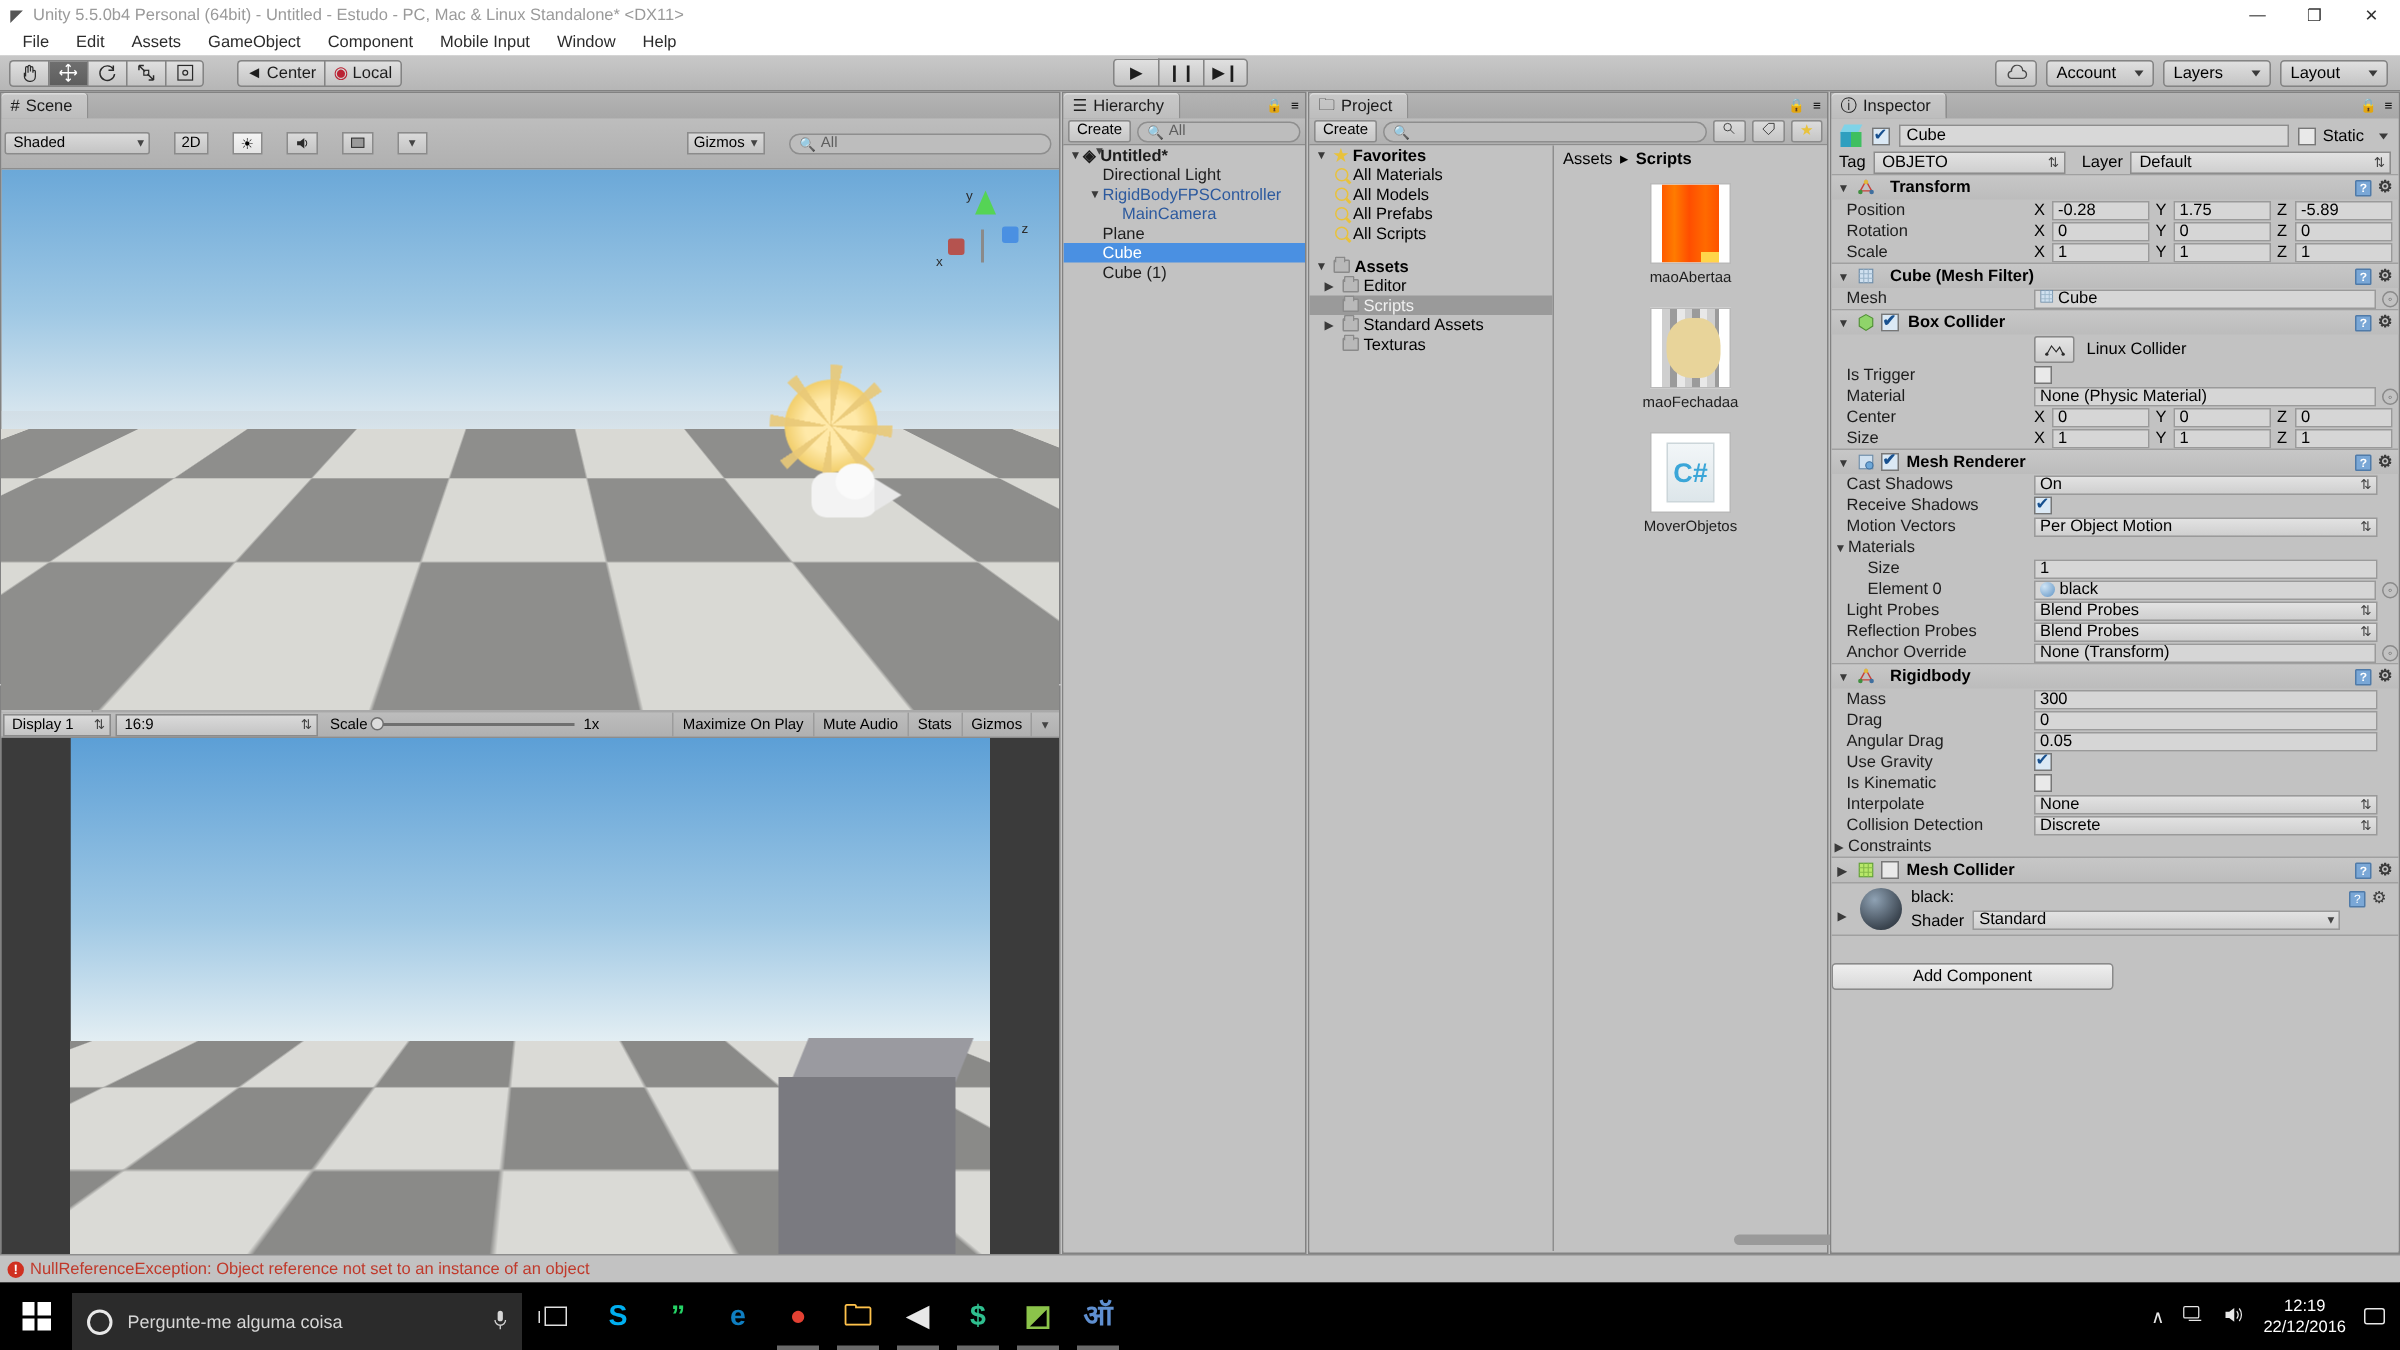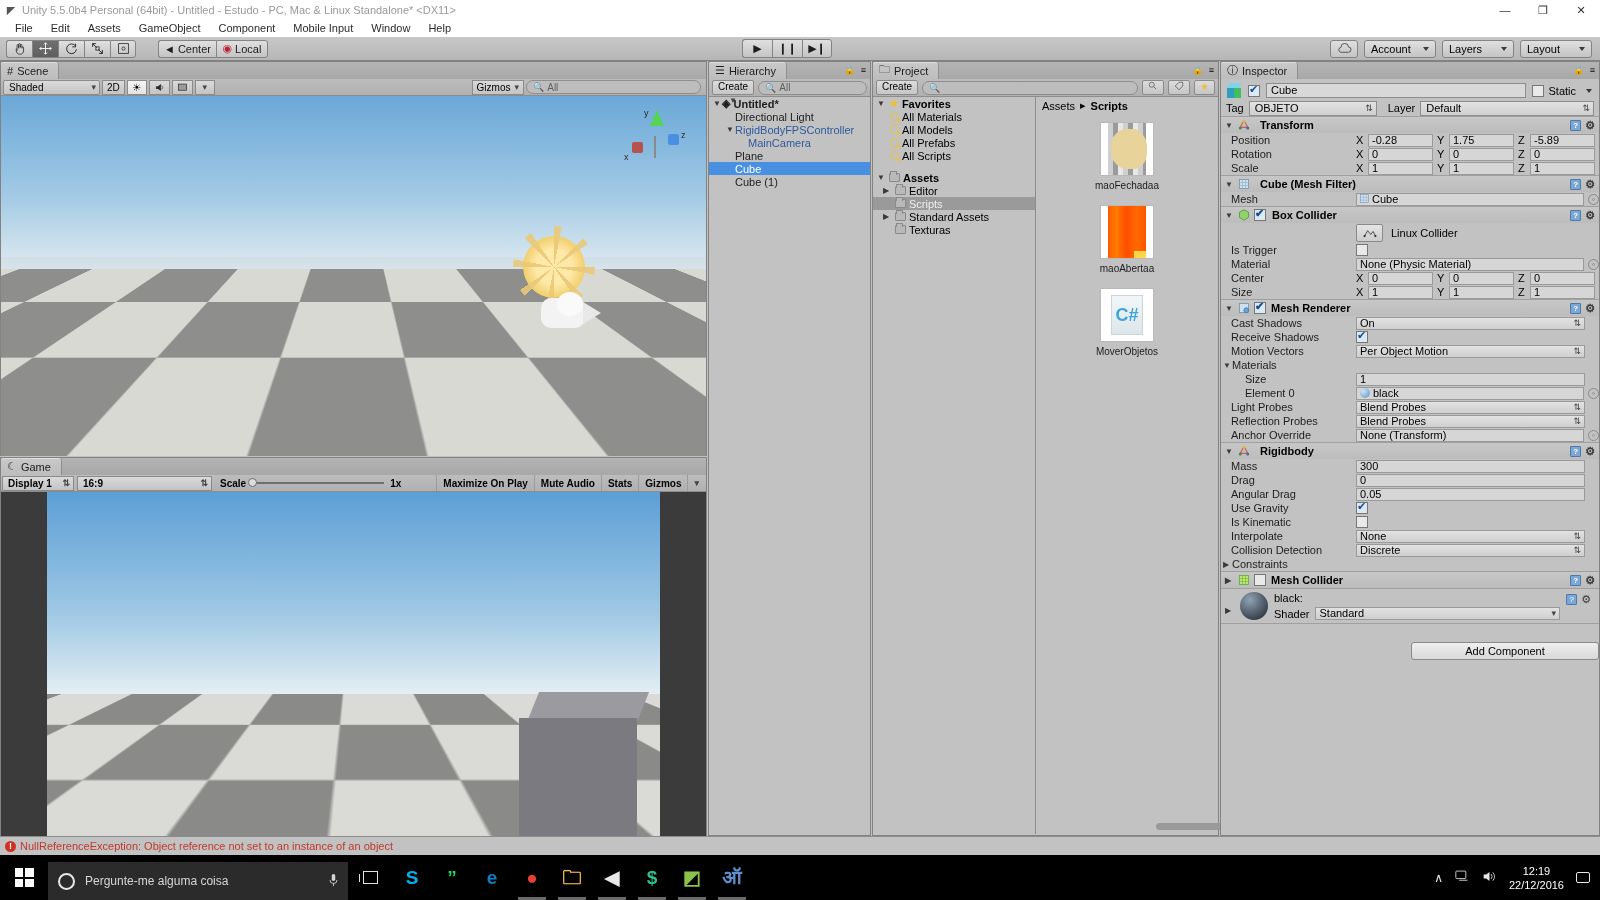--- a/index.html
+++ b/index.html
@@ -82,22 +82,22 @@
     gap: 4px; padding: 0 3px; }
   .sb-btn { height: 15px; padding: 0 5px; background: linear-gradient(#dcdcdc,#c6c6c6);
     border: 1px solid #8b8b8b; border-radius: 2px; display:flex; align-items:center;
     font-size: 10px; gap:4px;flex-direction:column; }
   .sb-search { flex: 1; height: 14px; background: #bdbdbd; border: 1px solid #8e8e8e;
     border-radius: 7px; display: flex; align-items: center; padding: 0 6px;
     font-size: 10px; color: #5e5e5e; gap: 3px; }
 
   
   #scene-panel { left: 0; top: 61px; width: 707px; height: 395px; }
-  .scene-toolbar { height: 17px; background: linear-gradient(#bdbdbd,#b0b0b0);
-    border-bottom: 1px solid #8d8d8d; display: flex; align-items: center; padding: 0 2px; gap: 2px; }
+  .scene-toolbar { height: 34px; background: linear-gradient(#bdbdbd,#b0b0b0);
+    border-bottom: 1px solid #8d8d8d; display: flex; align-items: center; padding: 0 2px; gap: 16px; }
   .st-dd { width: 97px; height: 15px; background: linear-gradient(#dadada,#c4c4c4);
     border: 1px solid #8b8b8b; border-radius: 2px; display: flex; align-items: center;
     justify-content: space-between; padding: 0 3px 0 5px; font-size: 10px; }
   .st-btn { height: 15px; min-width: 20px; padding: 0 4px;
     background: linear-gradient(#dadada,#c4c4c4); border: 1px solid #8b8b8b;
     display: flex; align-items: center; justify-content: center; font-size: 10px; }
   .st-btn.on { background: linear-gradient(#f4f4f4,#e4e4e4); }
   .scene-viewport { position: relative; width: 705px; height: 360px; overflow: hidden; }
   .sky { position:absolute; inset:0 0 52% 0;
     background: linear-gradient(#6ba8d8 0%, #9fc8e4 55%, #dfeaf0 100%); }
@@ -164,21 +164,21 @@
   .mg-x::after { content:""; position:absolute; right:-9px; top:-4px; width:0;height:0;
     border-top:5px solid transparent;border-bottom:5px solid transparent;border-left:11px solid #4a90e2; }
   .mg-z { position:absolute; left:36px; top:86px; width:2px; height:40px; background:#e23b2e;
     transform: rotate(22deg); }
   .mg-z::after { content:""; position:absolute; left:-5px; bottom:-9px; width:0;height:0;
     border-left:6px solid transparent;border-right:6px solid transparent;border-top:11px solid #e23b2e; }
 
   
   #game-panel { left: 0; top: 457px; width: 707px; height: 379px; }
   .game-toolbar { height: 17px; background: linear-gradient(#bdbdbd,#b0b0b0);
-    border-bottom: 1px solid #8d8d8d; display: flex; align-items: center; padding: 0 1px; font-weight: bold; }
+    border-bottom: 1px solid #8d8d8d; display: flex; align-items: center; padding: 0 1px; }
   .gt-dd { height: 15px; background: linear-gradient(#dadada,#c4c4c4); border: 1px solid #8b8b8b;
     display: flex; align-items: center; justify-content: space-between;
     padding: 0 3px 0 5px; font-size: 10px; }
   .gt-flat { height: 16px; padding: 0 6px; display:flex; align-items:center;
     font-size:10px; border-left:1px solid #9c9c9c; }
   .scale-track { width: 132px; height: 2px; background: #6f6f6f; position: relative; }
   .scale-knob { position:absolute; left:-4px; top:-4px; width:9px; height:9px;
     border-radius:50%; background:#ddd; border:1px solid #6f6f6f; }
   .game-viewport { position: relative; width: 705px; height: 360px; background: #3b3b3b; overflow:hidden; }
   .game-inner { position:absolute; left:46px; top:0; width:613px; height:360px; overflow:hidden; }
@@ -279,21 +279,21 @@
   .vec .pfield { flex: 1; margin-right: 4px; }
   .obj-dot { width: 10px; height: 10px; border-radius:50%;
     background: radial-gradient(circle at 30% 30%, #cfe4f5, #5f93c4); }
   .circle-sel { width: 11px; height:11px; border:1px solid #8a8a8a; border-radius:50%;
     margin-left: 4px; font-size:8px; line-height:9px; text-align:center; color:#555; }
   .edit-collider { display:flex; align-items:center; gap:8px; height:20px; padding-left: 135px; }
   .ec-btn { width: 27px; height: 18px; background: linear-gradient(#e5e5e5,#cdcdcd);
     border:1px solid #8a8a8a; border-radius:2px; display:flex; align-items:center; justify-content:center; }
   .mat-preview { width: 28px; height: 28px; border-radius:50%;
     background: radial-gradient(circle at 35% 28%, #8fa2b4, #3d4752 70%, #232a31); }
-  .add-comp-wrap { display:flex; justify-content:flex-end; padding-top: 18px; }
+  .add-comp-wrap { display:flex; justify-content:flex-start; padding-top: 18px; }
   .add-comp { width: 188px; height: 18px; background: linear-gradient(#efefef,#d8d8d8);
     border: 1px solid #8a8a8a; border-radius: 3px; display:flex; align-items:center;
     justify-content:center; font-size: 11px; }
 
   
   .statusbar { position: absolute; left: 0; top: 836px; width: 1600px; height: 19px;
     background: #c2c2c2; border-top: 1px solid #8d8d8d; display:flex; align-items:center;
     gap: 4px; padding-left: 5px; }
   .err-dot { width: 11px; height: 11px; border-radius: 50%; background: #d03020;
     color:#fff; font-size:9px; font-weight:bold; text-align:center; line-height:11px; }
@@ -697,30 +697,30 @@
       </div>
       <div class="proj-right">
         <div class="proj-breadcrumb">
           <span>Assets</span>
           <span>▸</span>
           <span class="crumb-strong">Scripts</span>
         </div>
         <div class="asset-grid">
           <div class="asset-item">
             <div class="asset-thumb">
+                <div class="th-mao-aberta"></div>
+              </div>
+            <div class="asset-name">maoAbertaa</div>
+          </div>
+          <div class="asset-item">
+            <div class="asset-thumb">
               <div class="th-mao-fech"></div>
               <div class="th-hand"></div>
             </div>
             <div class="asset-name">maoFechadaa</div>
-          </div>
-          <div class="asset-item">
-            <div class="asset-thumb">
-                <div class="th-mao-aberta"></div>
-              </div>
-            <div class="asset-name">maoAbertaa</div>
           </div>
           <div class="asset-item">
             <div class="asset-thumb">
                 <div class="th-cs">C#</div>
               </div>
             <div class="asset-name">MoverObjetos</div>
           </div>
         </div>
         <div class="proj-hscroll">
             <div class="thumb"></div>

